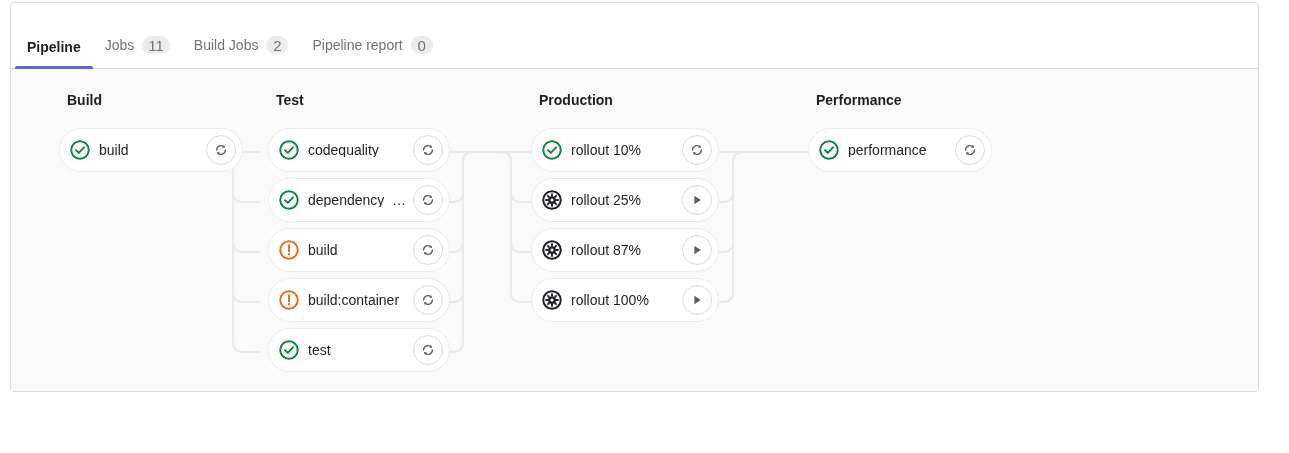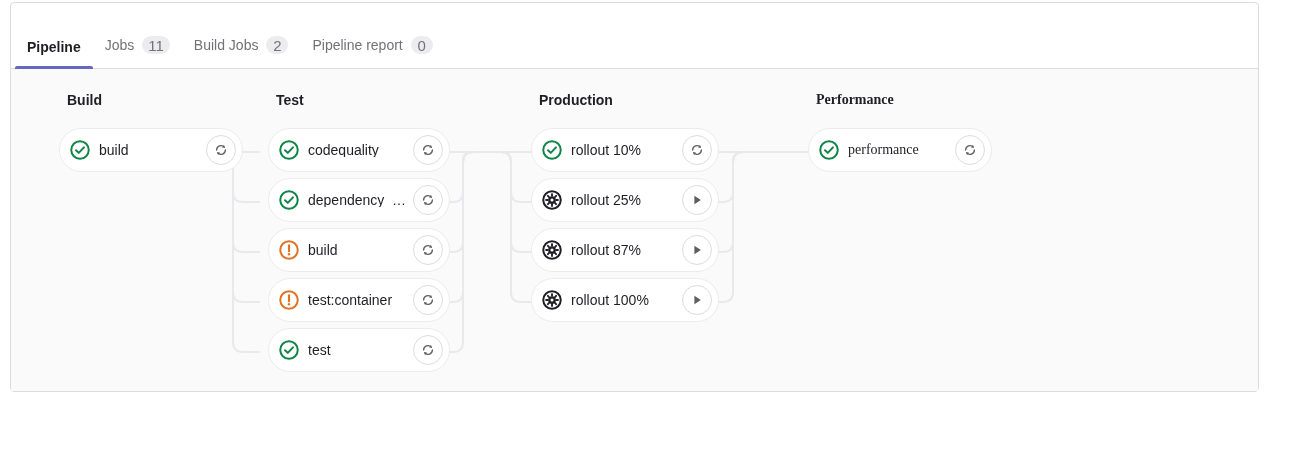--- a/index.html
+++ b/index.html
@@ -290,21 +290,21 @@
                   </svg>
                 </span>
               </button>
             </div>
             <div class="job">
               <span class="job-status"><svg viewBox="0 0 16 16" width="20" height="20">
                   <circle cx="8" cy="8" r="7" fill="none" stroke="#e17223" stroke-width="1.6"></circle>
                   <path d="M8 4.2 L8 9.0" stroke="#e17223" stroke-width="1.7" stroke-linecap="round"></path>
                   <circle cx="8" cy="11.4" r="0.95" fill="#e17223"></circle>
                 </svg></span>
-              <span class="job-name">test:container</span>
+              <span class="job-name">build:container</span>
               <button class="job-action">
                 <span style="display: flex;">
                   <svg viewBox="0 0 16 16" width="14" height="14">
                     <g fill="none" stroke="#5e5e62" stroke-width="1.5" stroke-linecap="round">
                       <path d="M13 8 A5 5 0 0 1 4.2 11.2"></path>
                       <path d="M3 8 A5 5 0 0 1 11.8 4.8"></path>
                     </g>
                     <path d="M11.4 1.9 L12.2 4.9 L9.2 5.4 Z" fill="#5e5e62" stroke="none"></path>
                     <path d="M4.6 14.1 L3.8 11.1 L6.8 10.6 Z" fill="#5e5e62" stroke="none"></path>
                   </svg>
@@ -424,21 +424,21 @@
               <button class="job-action">
                 <span style="display: flex;">
                   <svg viewBox="0 0 16 16" width="14" height="14">
                     <path d="M5 3.2 L12.4 8 L5 12.8 Z" fill="#5e5e62"></path>
                   </svg>
                 </span>
               </button>
             </div>
           </div>
         </div>
-        <div class="stage" style="left: 797px; width: 184px; font-family: Liberation Serif, serif;">
+        <div class="stage" style="left: 797px; width: 184px;">
           <div class="stage-title">Performance</div>
           <div class="job-list">
             <div class="job">
               <span class="job-status"><svg viewBox="0 0 16 16" width="20" height="20">
                   <circle cx="8" cy="8" r="7" fill="none" stroke="#108548" stroke-width="1.6"></circle>
                   <path d="M4.8 8.2 L7 10.3 L11.2 5.9" fill="none" stroke="#108548" stroke-width="1.6" stroke-linecap="round" stroke-linejoin="round"></path>
                 </svg></span>
               <span class="job-name">performance</span>
               <button class="job-action">
                 <span style="display: flex;">

